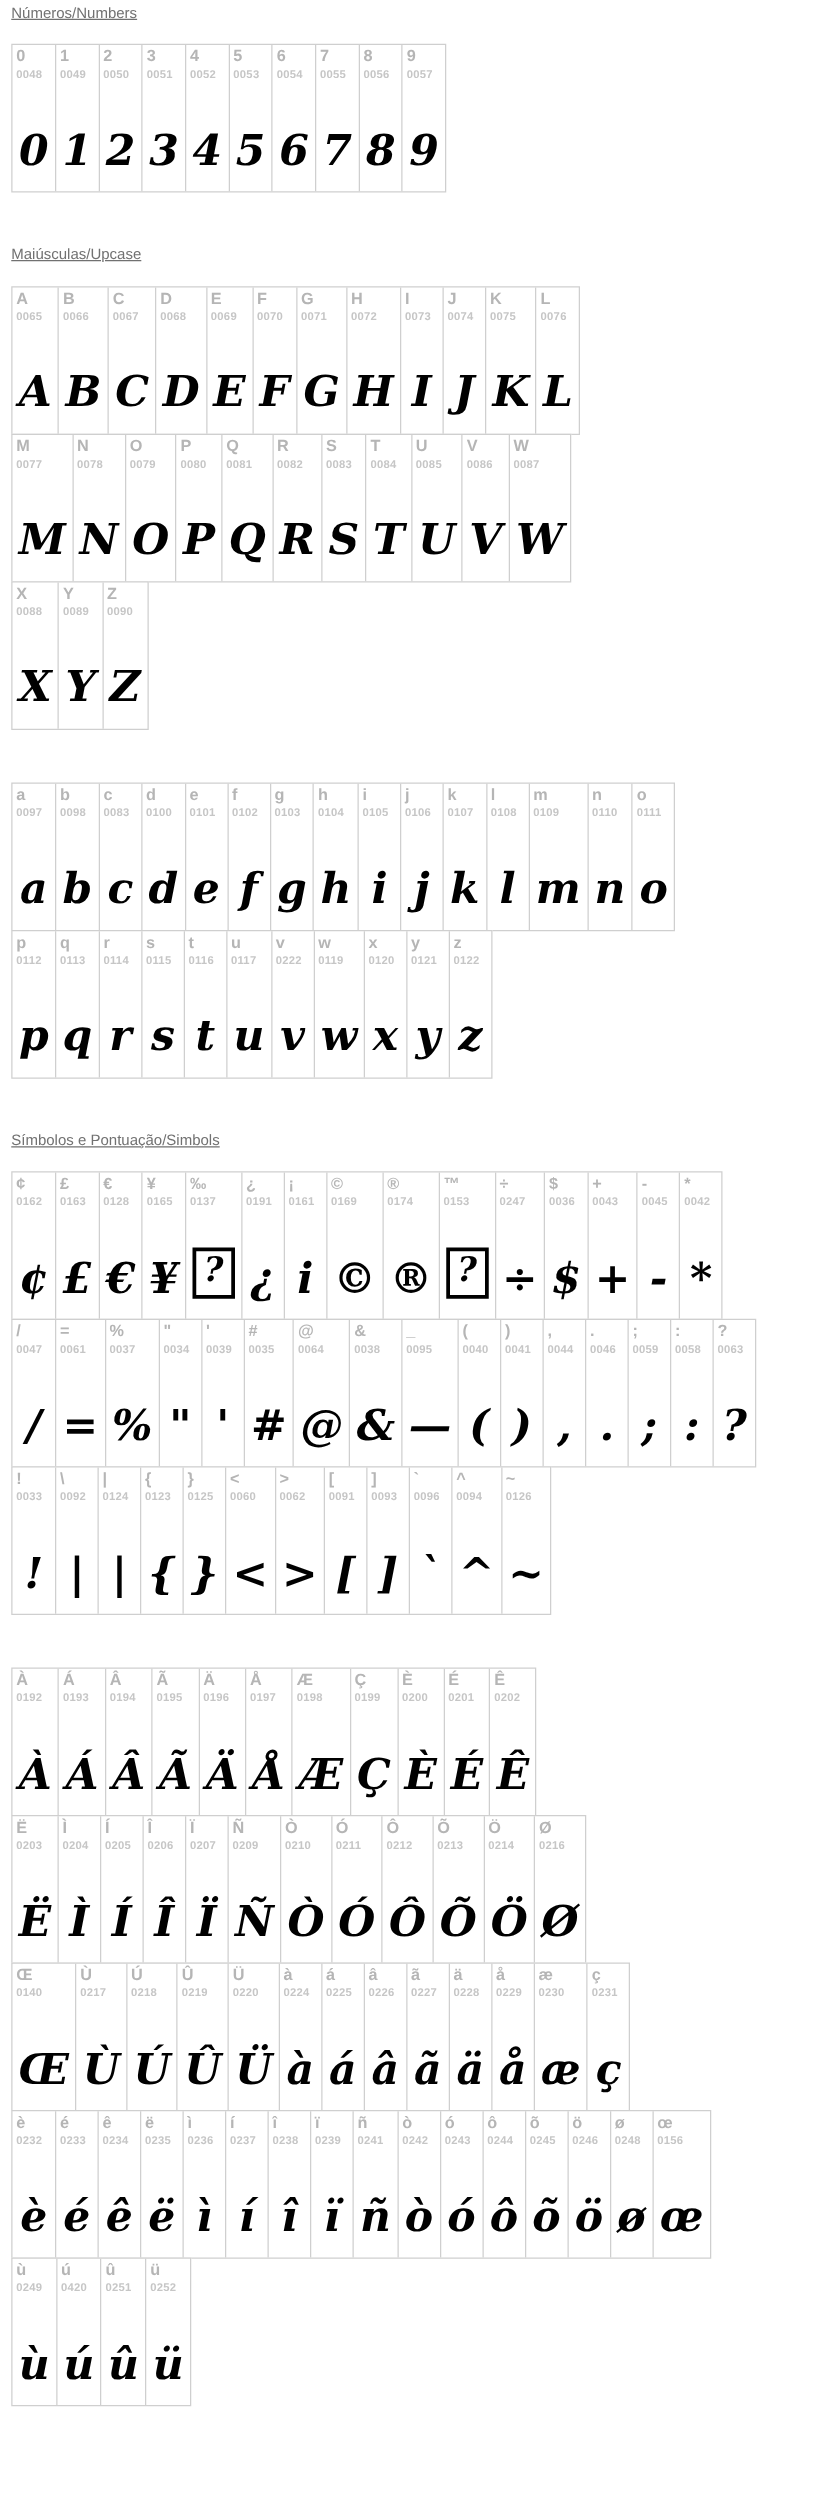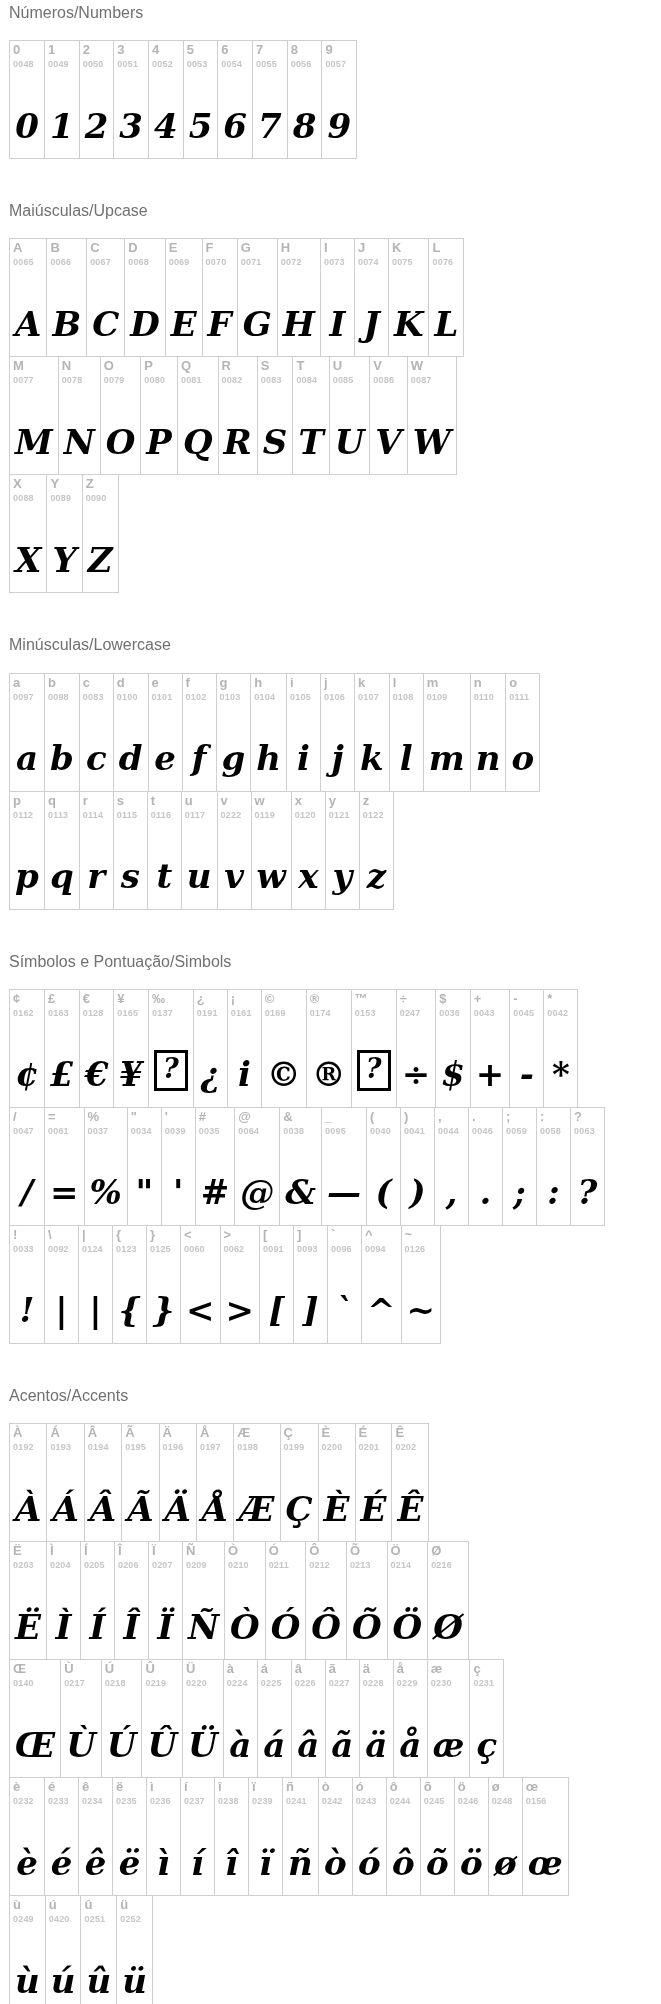--- a/index.html
+++ b/index.html
@@ -11,25 +11,26 @@
   .page {
     width: 661px;
     padding: 3px 0 10px 9px;
     box-sizing: border-box;
   }
   .section {
     margin-bottom: 42px;
   }
   .section:last-child { margin-bottom: 0; }
   .section-title {
-    font-size: 16px;
+    font-size: 12px;
     line-height: 1.2;
     font-weight: 400;
     color: #717171;
     margin: 0 0 18px 0;
+    text-decoration: underline;
   }
   .grid-row {
     display: flex;
     width: max-content;
     border: 1px solid #cfcfcf;
     background: #ffffff;
   }
   .grid-row + .grid-row { margin-top: -1px; }
   .cell {
     box-sizing: border-box;
@@ -270,21 +271,20 @@
           <span class="cell-glyph">Y</span>
         </div>
         <div class="cell">
           <span class="cell-label">Z</span>
           <span class="cell-code">0090</span>
           <span class="cell-glyph">Z</span>
         </div>
       </div>
     </section>
     <section class="section">
-      <h2 class="section-title">Minúsculas/Lowercase</h2>
       <div class="grid-row">
         <div class="cell">
           <span class="cell-label">a</span>
           <span class="cell-code">0097</span>
           <span class="cell-glyph">a</span>
         </div>
         <div class="cell">
           <span class="cell-label">b</span>
           <span class="cell-code">0098</span>
           <span class="cell-glyph">b</span>
@@ -635,21 +635,20 @@
           <span class="cell-glyph">^</span>
         </div>
         <div class="cell">
           <span class="cell-label">~</span>
           <span class="cell-code">0126</span>
           <span class="cell-glyph">~</span>
         </div>
       </div>
     </section>
     <section class="section">
-      <h2 class="section-title">Acentos/Accents</h2>
       <div class="grid-row">
         <div class="cell">
           <span class="cell-label">À</span>
           <span class="cell-code">0192</span>
           <span class="cell-glyph">À</span>
         </div>
         <div class="cell">
           <span class="cell-label">Á</span>
           <span class="cell-code">0193</span>
           <span class="cell-glyph">Á</span>

